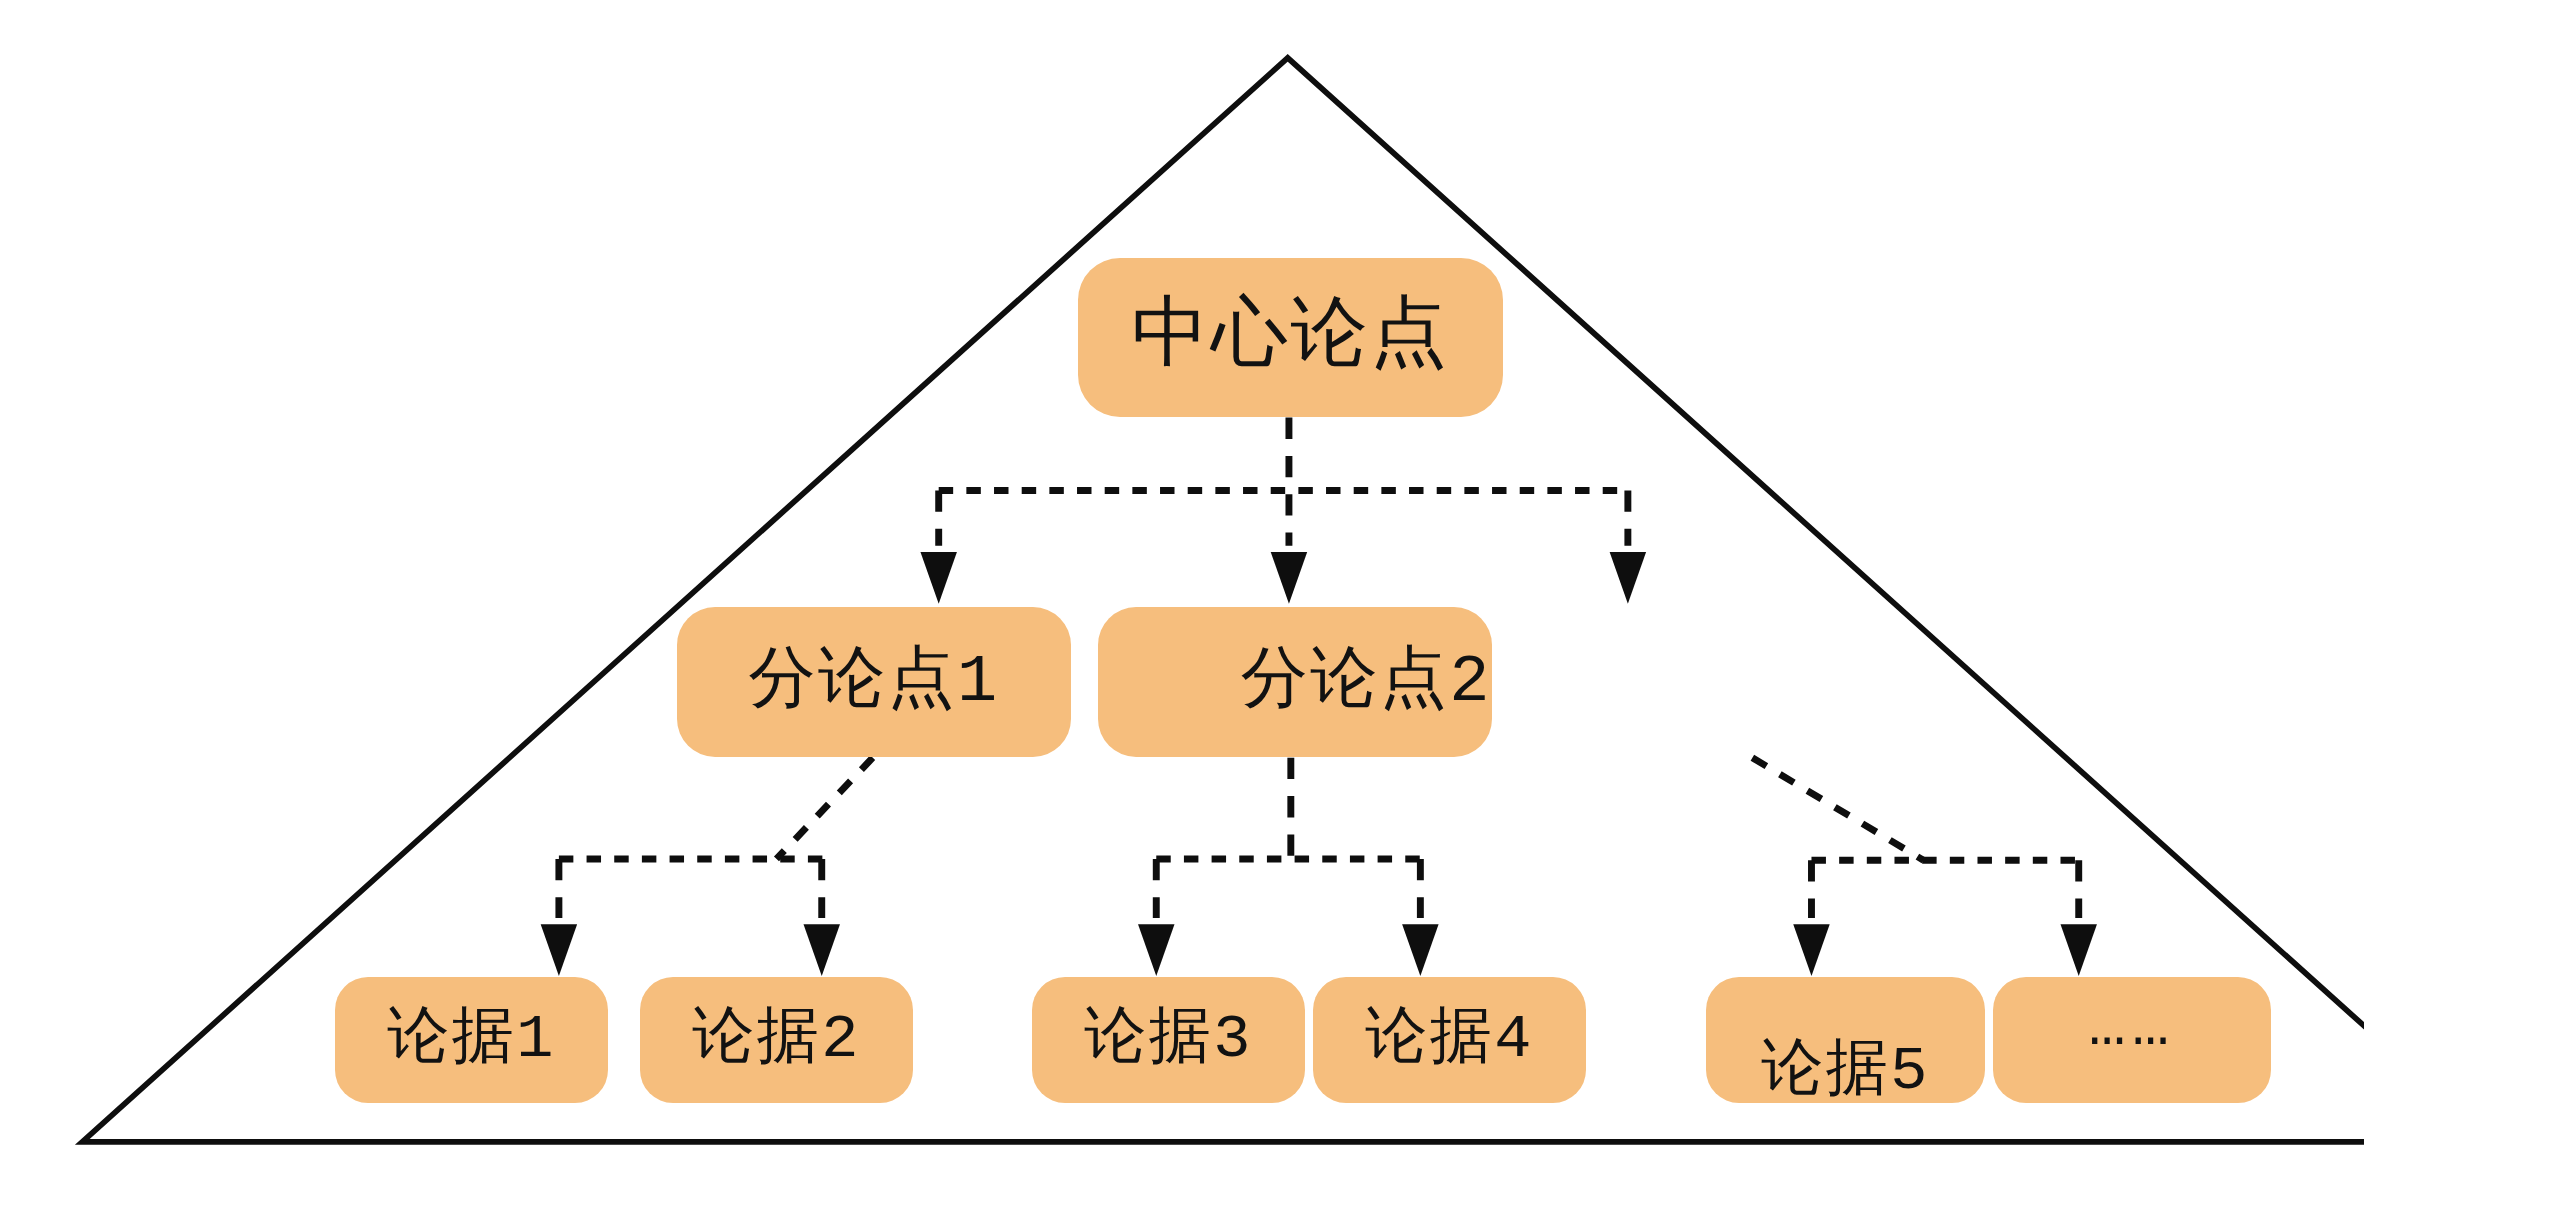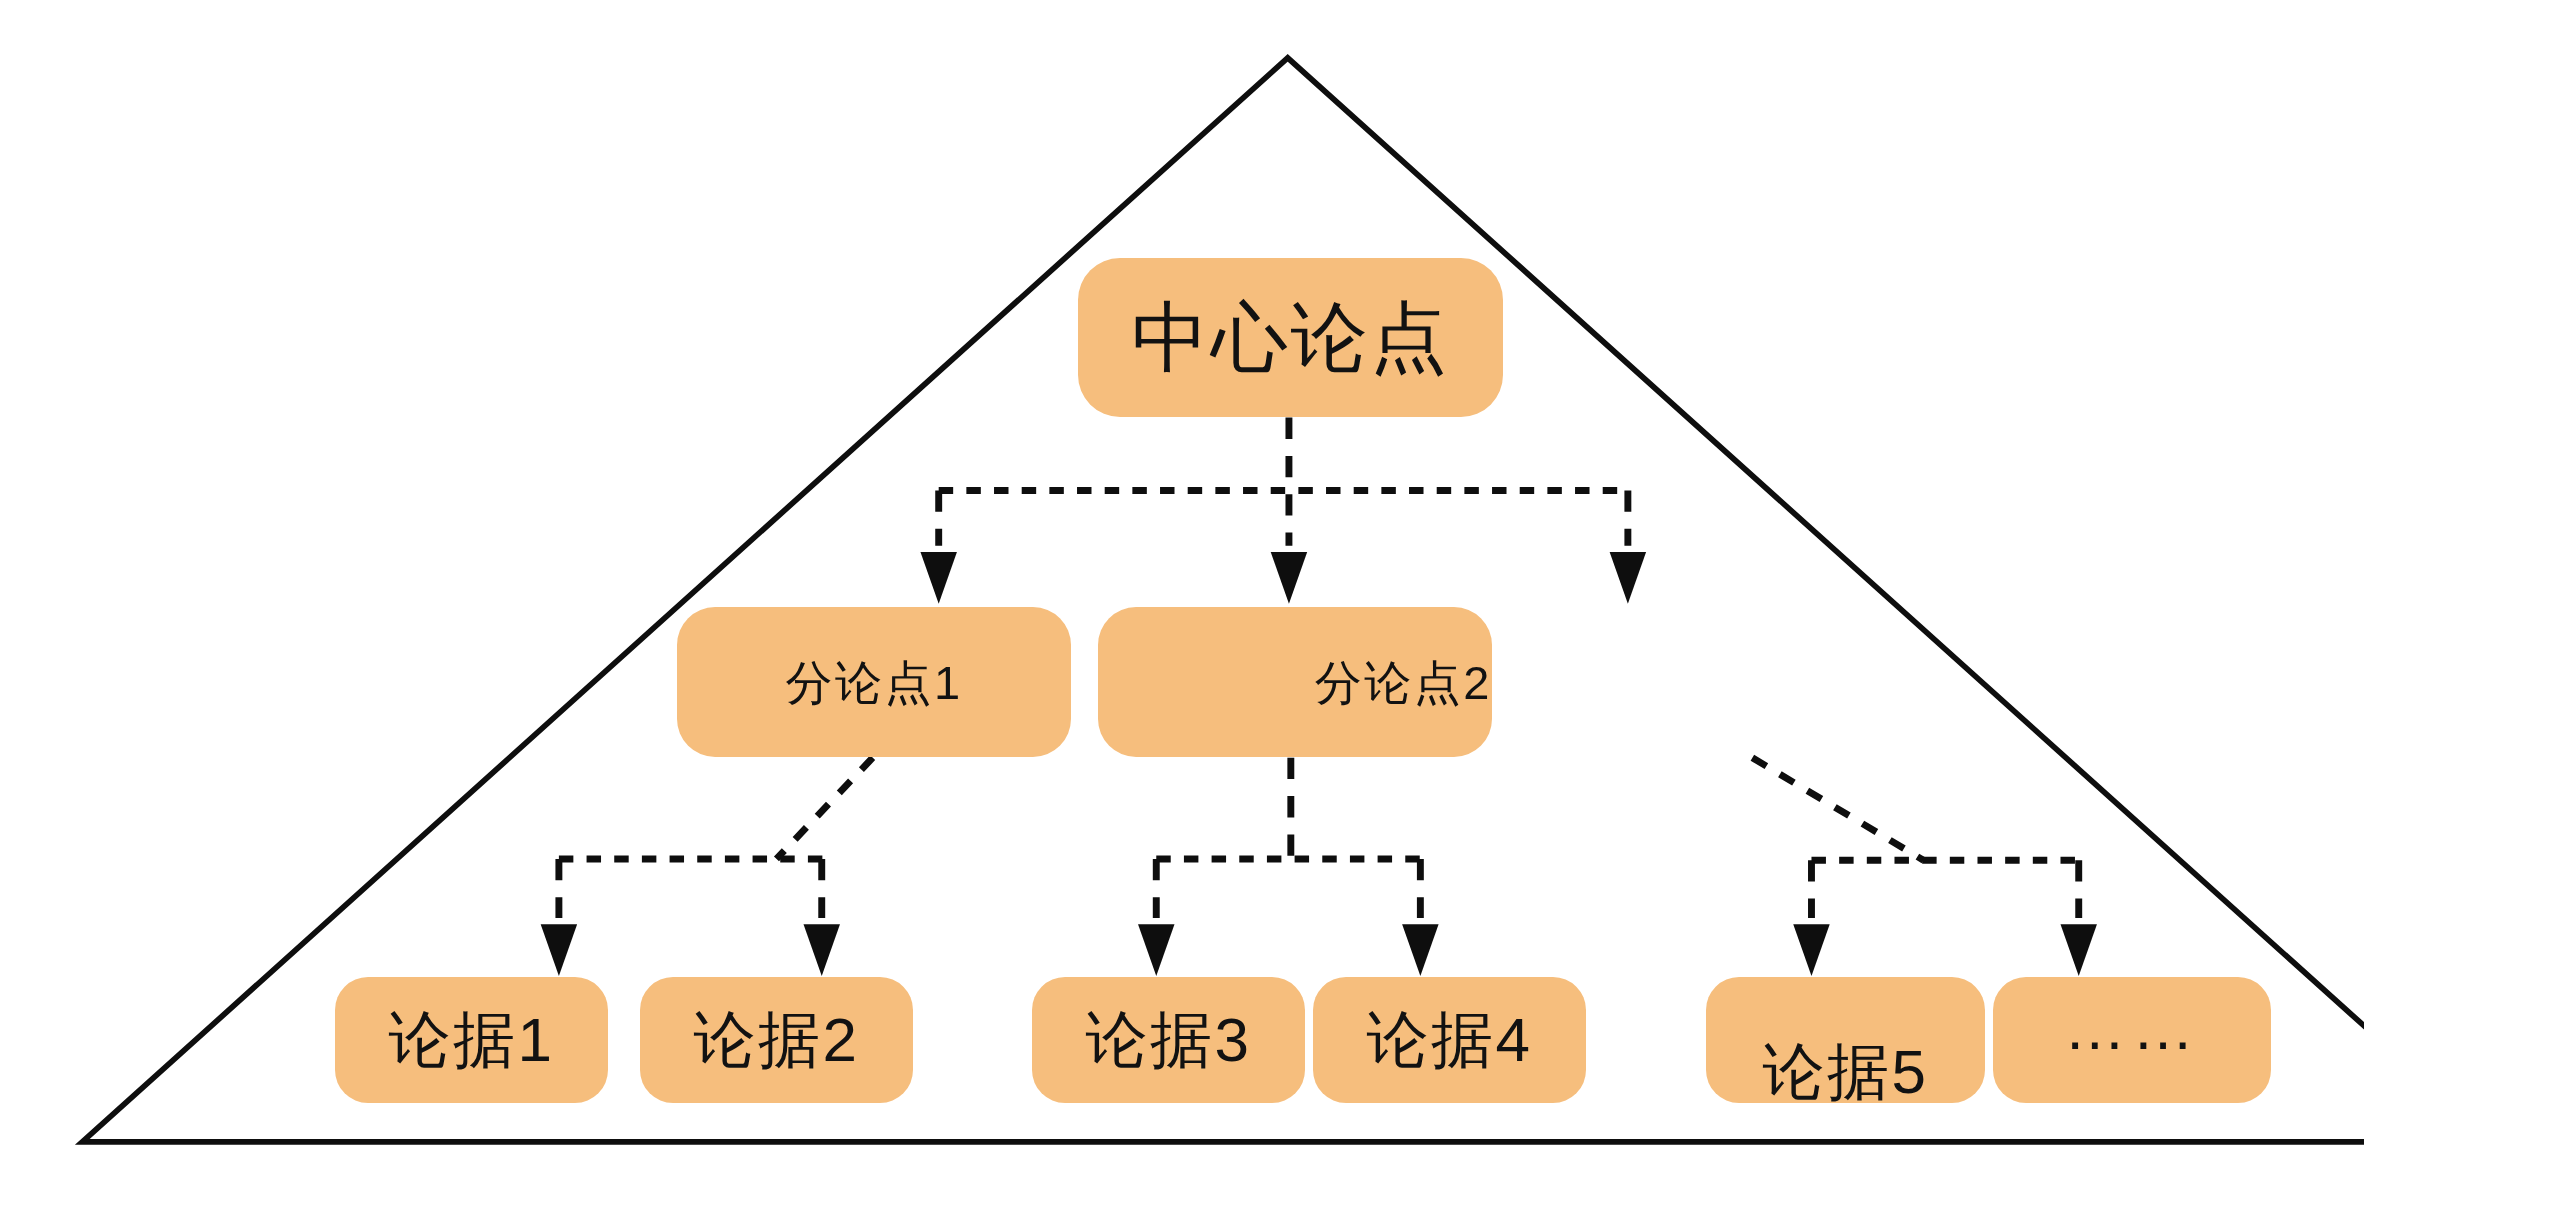--- a/index.html
+++ b/index.html
@@ -6,21 +6,21 @@
     margin: 0;
     padding: 0;
     background: #ffffff;
   }
   #canvas {
     position: relative;
     width: 2364px;
     height: 1218px;
     background: #ffffff;
     overflow: hidden;
-    font-family: Liberation Sans, sans-serif;
+    font-family: Liberation Mono, monospace;
   }
   #lines-layer {
     position: absolute;
     left: 0;
     top: 0;
     width: 2576px;
     height: 1218px;
     display: block;
   }
   .node {
@@ -38,21 +38,21 @@
   .node-central {
     left: 1078px; top: 258px;
     width: 425px; height: 159px;
     border-radius: 42px;
     font-size: 77px;
   }
   .node-sub {
     top: 607px;
     width: 394px; height: 150px;
     border-radius: 38px;
-    font-size: 47px;
+    font-size: 67px;
   }
   .node-sub1 { left: 677px; }
   .node-sub2 { left: 1098px; justify-content: flex-end; }
   .node-sub3 { left: 1516px; width: 391px; }
   .node-ev {
     top: 977px;
     width: 273px; height: 126px;
     border-radius: 33px;
     font-size: 62px;
   }

